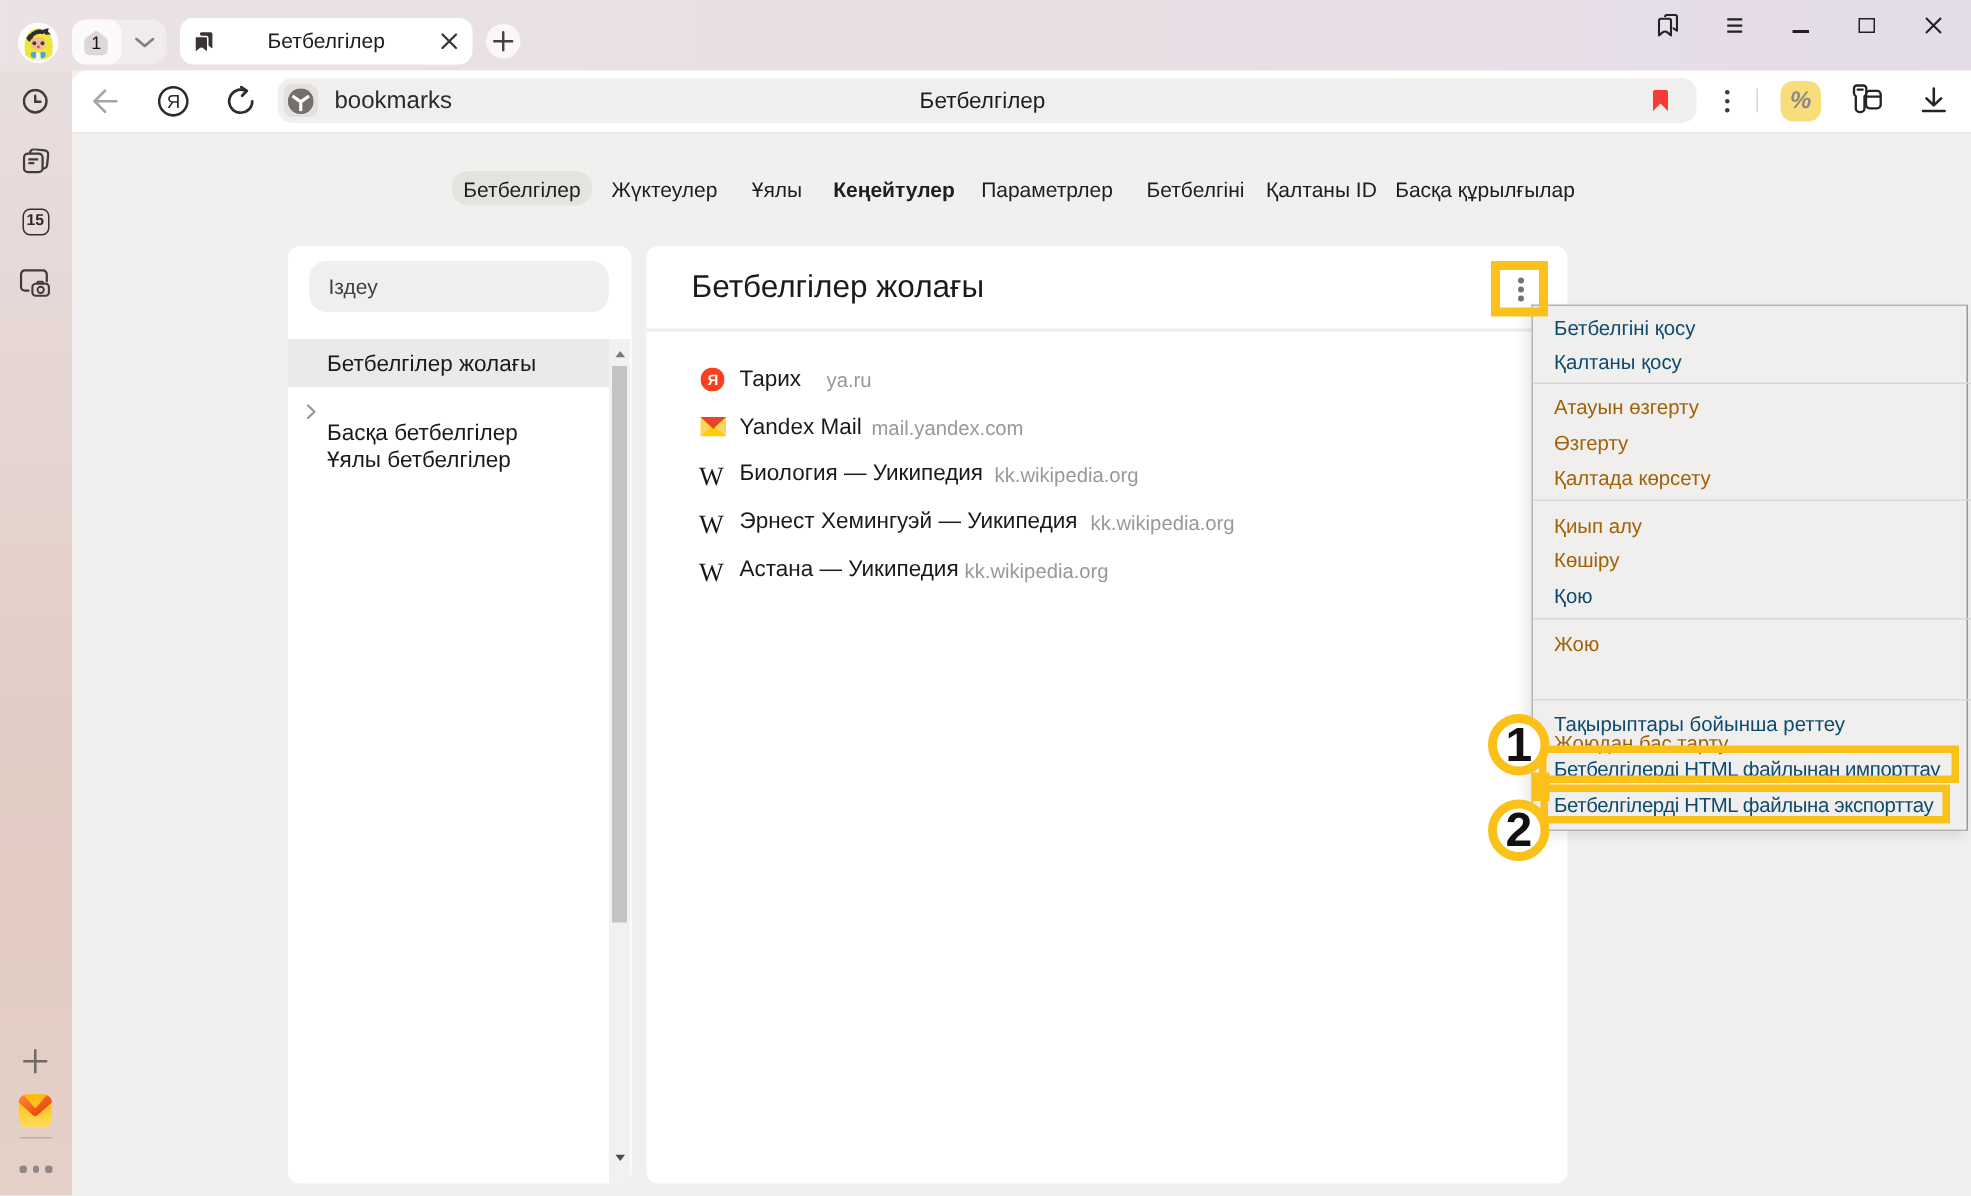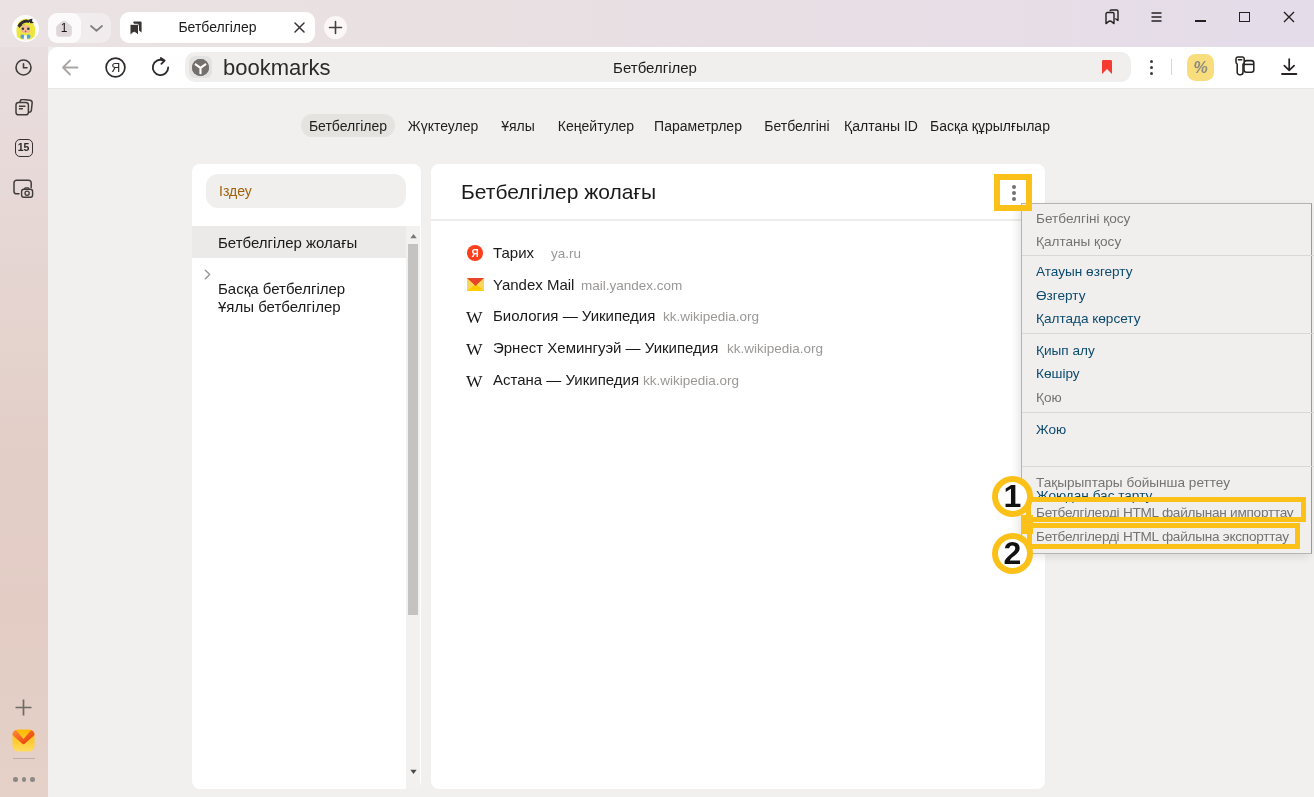--- a/index.html
+++ b/index.html
@@ -23,53 +23,53 @@
   #groupseg { left:48px; top:13px; width:33px; height:30px; border-radius:9px;
     background:rgba(255,255,255,0.75); }
   #tab { left:120px; top:12px; width:195px; height:31px; border-radius:9px; background:#fff; }
   #tabtitle { left:160px; top:12px; width:115px; height:31px; line-height:31px;
     text-align:center; font-size:14px; color:#1c1c1c; }
   #plusbtn { left:324px; top:16px; width:23px; height:23px; border-radius:50%; background:#fbf7f7; }
 
   
   #urlbar { left:185px; top:51.5px; width:946px; height:30px; border-radius:10px; background:#f0efee; }
   #protectbadge { left:189px; top:56px; width:23px; height:22px; border-radius:6px; background:#e3e2e1; }
-  #urltext { left:223px; top:53px; height:29px; line-height:29px; font-size:22px; color:#2c2b2a; }
+  #urltext { left:223px; top:53px; height:29px; line-height:29px; font-size:16px; color:#2c2b2a; }
   #pagetitle { left:555px; top:53px; width:200px; height:29px; line-height:29px; text-align:center;
     font-size:15px; color:#1c1c1c; }
 
   
   .navtab { top:115px; height:22px; line-height:22px; font-size:14px; color:#1f1e1d;
     transform:translateX(-50%); white-space:nowrap; }
   #navactive { left:301px; top:114px; width:94px; height:23px; border-radius:12px; background:#e5e3e0; }
 
   
   #leftcard { left:192px; top:164px; width:229px; height:625px; border-radius:8px; background:#fff; }
   #maincard { left:431px; top:164px; width:614px; height:625px; border-radius:8px; background:#fff; }
   #searchbox { left:206px; top:174px; width:200px; height:34px; border-radius:12px; background:#f0efed; }
-  #searchtext { left:219px; top:174px; height:34px; line-height:34px; font-size:14px; color:#a16207; }
+  #searchtext { left:219px; top:174px; height:34px; line-height:34px; font-size:14px; color:#404040; }
   #selrow { left:192px; top:226px; width:214px; height:32px; background:#ebeae8; }
   .lrow { font-size:15px; color:#1a1a1a; white-space:nowrap; }
 
   
   #heading { left:461px; top:180px; font-size:21px; font-weight:500; color:#1a1a1a; }
   #headdiv { left:431px; top:219px; width:614px; height:2px; background:#ececea; }
 
   
   .bmtitle { font-size:15px; font-weight:500; color:#1a1a1a; white-space:nowrap; }
   .bmurl { font-size:13.5px; color:#9a9896; white-space:nowrap; }
 
   
   #menu { left:1021px; top:203px; width:291px; height:351px; background:#f0efed;
     border:1px solid #b5b4b2; border-right-color:#9a9997;
     box-shadow:-3px 3px 8px rgba(0,0,0,0.10); }
   .mi { left:1036px; height:22px; line-height:22px; font-size:13.6px; white-space:nowrap;
     transform:translateY(-50%); }
-  .mi.on { color:#737373; }
-  .mi.off { color:#0c4a6e; }
+  .mi.on { color:#0c4a6e; }
+  .mi.off { color:#a16207; }
   .mdiv { left:1022px; width:292px; height:1px; background:#d9d8d6; }
 
   
   .ann { border:6px solid #fbc118; }
   #annbox0 { left:994px; top:174px; width:38px; height:37px; border-width:6px; }
   #annbox1 { left:1026px; top:497px; width:280px; height:25px; border-width:5px; }
   #annbox2 { left:1027px; top:523px; width:273px; height:26px; border-width:5px; }
   .anncirc { width:41px; height:41px; border-radius:50%; background:#fff; border:6.5px solid #fbc118;
     text-align:center; font-weight:bold; font-size:32px; color:#111; line-height:28.5px; }
   #anncirc1 { left:992px; top:476px; }
@@ -211,21 +211,21 @@
 </svg>
 <svg class="abs" style="left:1281px; top:58px;" width="17" height="18" viewBox="0 0 17 18">
   <path d="M8.2 1 V11.5 M3.3 7.6 L8.2 12.3 L13.1 7.6" fill="none" stroke="#262322" stroke-width="1.7" stroke-linecap="round" stroke-linejoin="round"></path>
   <path d="M1 16 H15.4" stroke="#262322" stroke-width="1.8" stroke-linecap="round"></path>
 </svg>
 
 <div class="abs" id="navactive"></div>
 <div class="abs navtab" style="left:348px;">Бетбелгілер</div>
 <div class="abs navtab" style="left:443px;">Жүктеулер</div>
 <div class="abs navtab" style="left:518px;">Ұялы</div>
-<div class="abs navtab" style="left:596px;">Кеңейтулер</div>
+<div class="abs navtab" style="left:596px;font-weight:bold;">Кеңейтулер</div>
 <div class="abs navtab" style="left:698px;">Параметрлер</div>
 <div class="abs navtab" style="left:797px;">Бетбелгіні</div>
 <div class="abs navtab" style="left:881px;">Қалтаны ID</div>
 <div class="abs navtab" style="left:990px;">Басқа құрылғылар</div>
 
 <div class="abs" id="leftcard"></div>
 <div class="abs" id="maincard"></div>
 <div class="abs" id="searchbox"></div>
 <div class="abs" id="searchtext">Іздеу</div>
 <div class="abs" id="selrow"></div>

